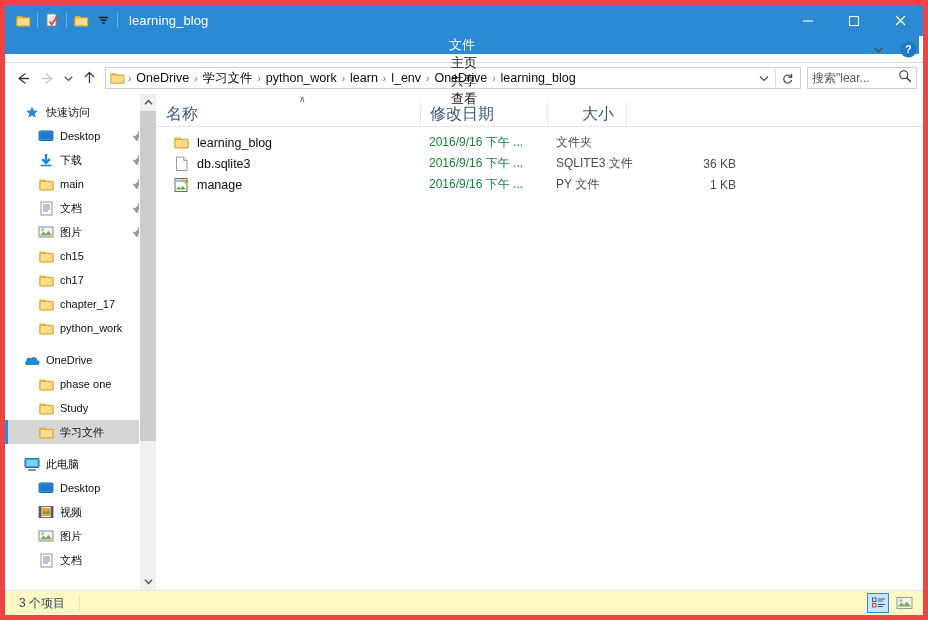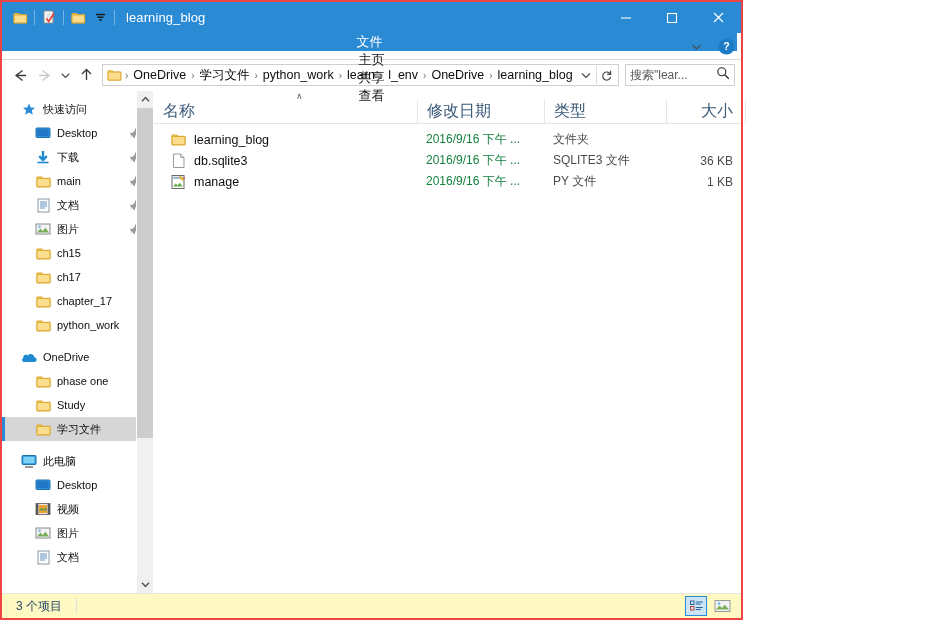--- a/index.html
+++ b/index.html
@@ -3,23 +3,23 @@
 <meta charset="utf-8">
 <style>
   * { box-sizing: border-box; margin: 0; padding: 0; }
   html, body {
     width: 928px; height: 620px;
     overflow: hidden;
     font-family: "Liberation Sans", "DejaVu Sans", sans-serif;
     background: #ffffff;
   }
   #window {
-    width: 743px; height: 620px;
+    width: 928px; height: 620px;
     position: relative;
-    border: 2px solid #ef4444;
+    border: 5px solid #ef4444;
     background: #ffffff;
     display: flex; flex-direction: column;
   }
 
   
   #titlebar {
     height: 31px; min-height: 31px;
     background: #2a8ad4;
     display: flex; align-items: center;
     position: relative;
@@ -576,21 +576,20 @@
       </div>
     </div>
 
     <div id="filearea">
       <div id="sortmark">
         <span class="caret">∧</span>
       </div>
       <div id="colheader">
         <div class="col name">名称</div>
         <div class="col date">修改日期</div>
-        <div class="col type">类型</div>
         <div class="col size">大小</div>
         <div class="col pad"></div>
       </div>
       <div id="rows">
           <div class="frow">
             <div class="cell name">
               <span class="fico">
                 <svg width="15" height="13" viewBox="0 0 15 13">
                   <path d="M1 2h5l1.2 1.4H14v8.4H1z" fill="#f7d271" stroke="#d9a92e" stroke-width="1"></path>
                   <path d="M1 3.4h13v8.4H1z" fill="#fcdd8e" stroke="#d9a92e" stroke-width="1"></path>

